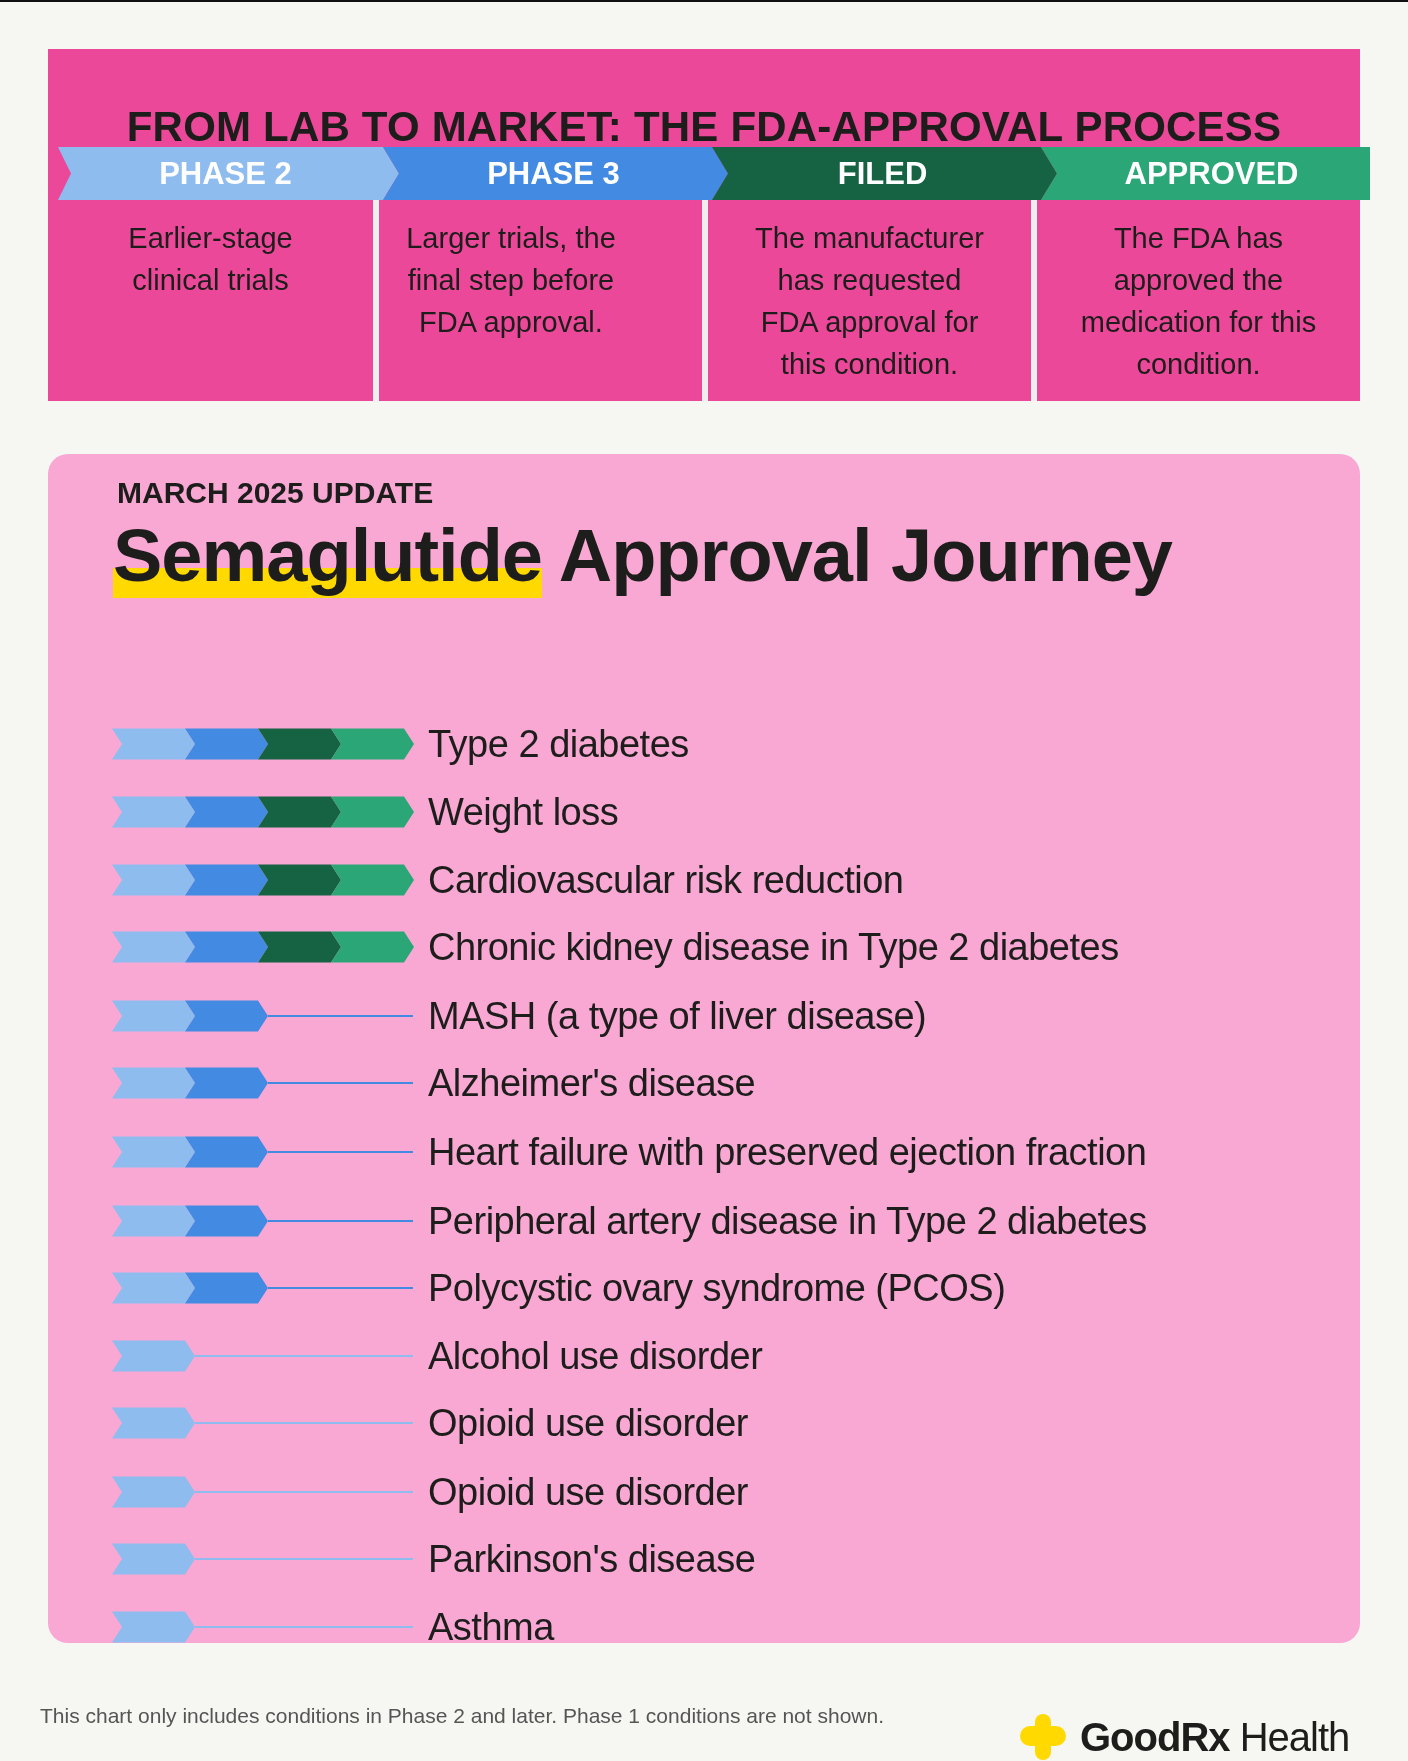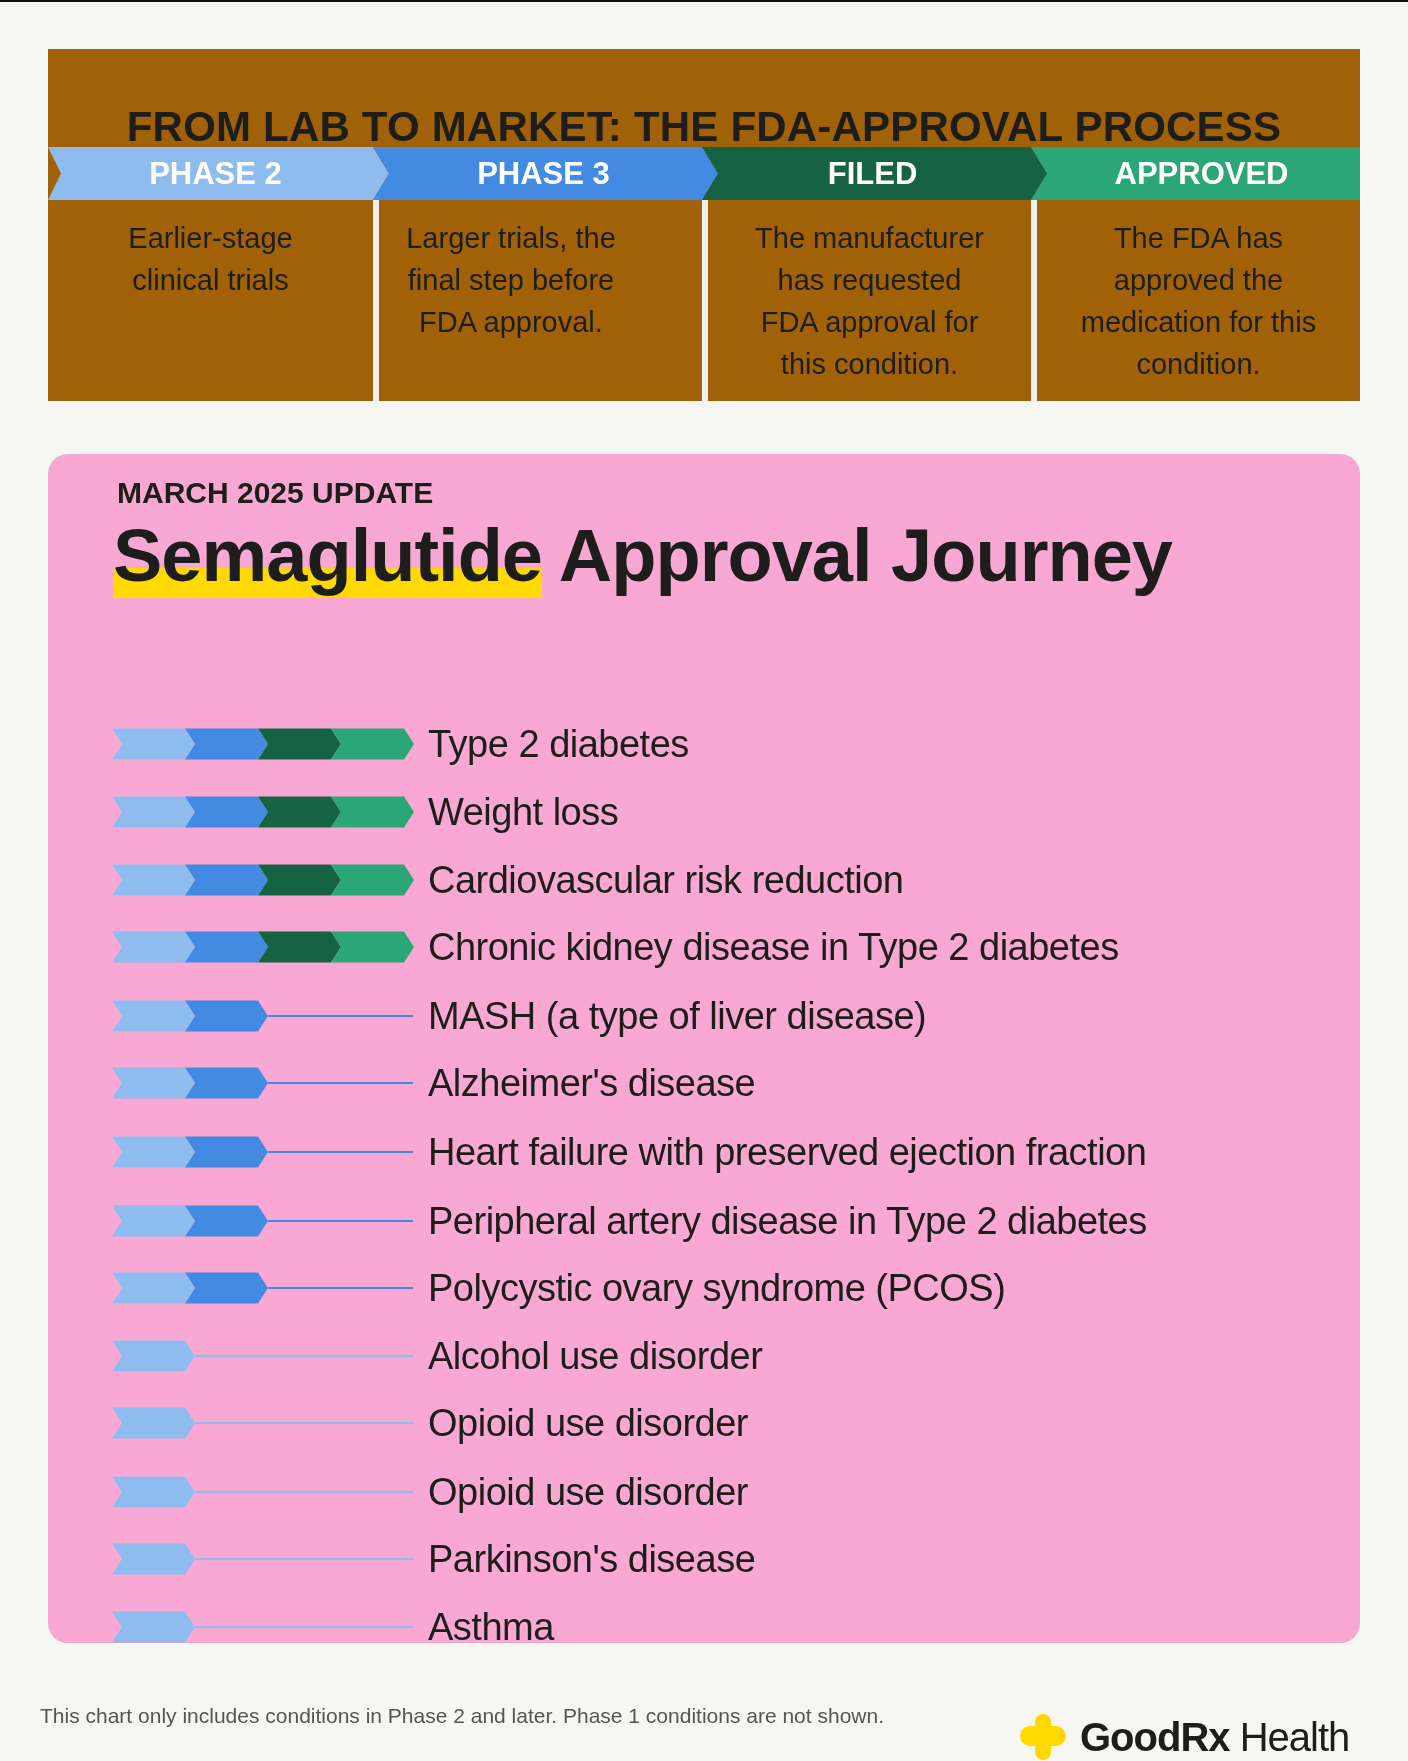--- a/index.html
+++ b/index.html
@@ -1,19 +1,19 @@
 <!DOCTYPE html>
 <html><head>
 <meta charset="utf-8">
 <style>
   html, body { margin:0; padding:0; }
   body { width:1408px; height:1761px; background:#f6f6f2; position:relative; overflow:hidden;
          font-family:"Liberation Sans", sans-serif; color:#1d1d1b; }
   .topline { position:absolute; left:0; top:0; width:1408px; height:2px; background:#111; }
-  .card-top { position:absolute; left:48px; top:49px; width:1312px; height:352px; background:#a16207; }
+  .card-top { position:absolute; left:48px; top:49px; width:1312px; height:352px; background:#ec4899; }
   .proc-title { position:absolute; left:0; top:78px; width:1312px; text-align:center; font-weight:bold; font-size:42px; letter-spacing:0.2px; line-height:48px; margin-top:-24px; }
   .band { position:absolute; top:98px; height:53px; }
   .band svg { position:absolute; left:0; top:0; }
   .band-label { position:absolute; top:0; height:53px; line-height:53px; text-align:center; color:#fff; font-weight:bold; font-size:31px; }
   .col-desc { position:absolute; top:168px; text-align:center; font-size:29px; line-height:42px; white-space:pre-line; }
   .col-sep { position:absolute; top:151px; width:6px; height:201px; background:#efefed; }
 
   .card-main { position:absolute; left:48px; top:454px; width:1312px; height:1189px; background:#f9a8d4; border-radius:20px; }
   .update { position:absolute; left:69px; top:22px; font-weight:bold; font-size:30px; line-height:34px; }
   .title { position:absolute; left:65px; top:60px; font-size:74px; line-height:84px; font-weight:bold; letter-spacing:-1px; }
@@ -31,21 +31,21 @@
   .logo-text .light { font-weight:normal; }
 </style>
 </head>
 <body>
 
 <div class="topline"></div>
 
 <div class="card-top">
   <div class="proc-title">FROM LAB TO MARKET: THE FDA-APPROVAL PROCESS</div>
 
-  <div class="band" style="left:0;width:1312px;">
+  <div class="band" style="left:10px;width:1312px;">
     <svg width="1312" height="53" viewBox="0 0 1312 53">
       <polygon points="0,0 325,0 341,26.5 325,53 0,53 13,26.5" fill="#8fbcef"></polygon>
       <polygon points="325,0 654,0 670,26.5 654,53 325,53 341,26.5" fill="#438be2"></polygon>
       <polygon points="654,0 983,0 999,26.5 983,53 654,53 670,26.5" fill="#166344"></polygon>
       <polygon points="983,0 1312,0 1328,26.5 1312,53 983,53 999,26.5" fill="#2ba677"></polygon>
     </svg>
     <div class="band-label" style="left:0;width:335px;">PHASE 2</div>
     <div class="band-label" style="left:328px;width:335px;">PHASE 3</div>
     <div class="band-label" style="left:657px;width:335px;">FILED</div>
     <div class="band-label" style="left:986px;width:335px;">APPROVED</div>

